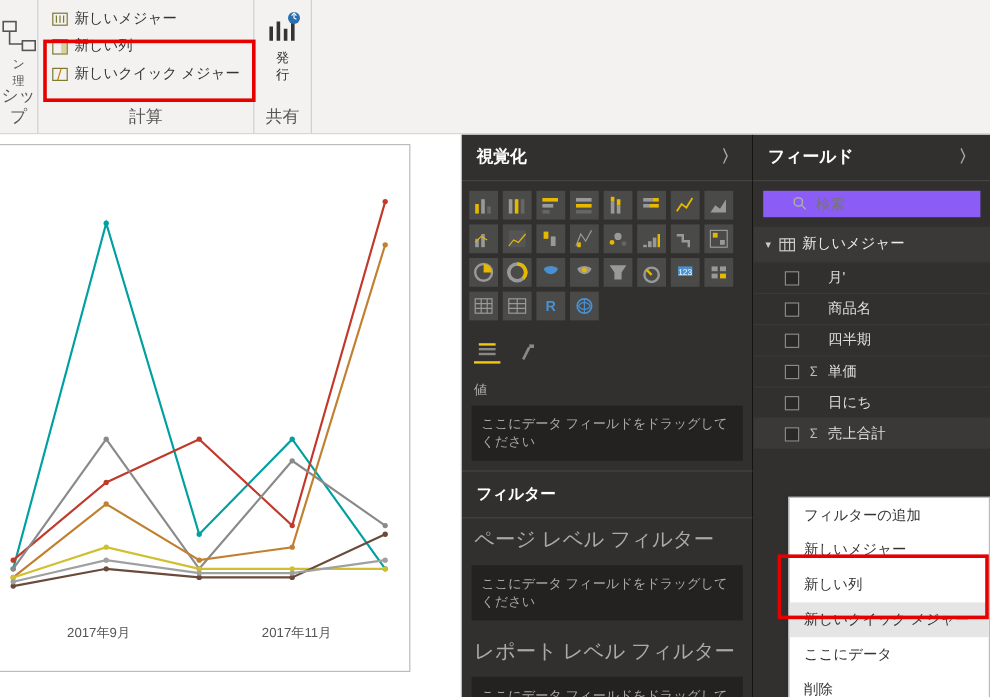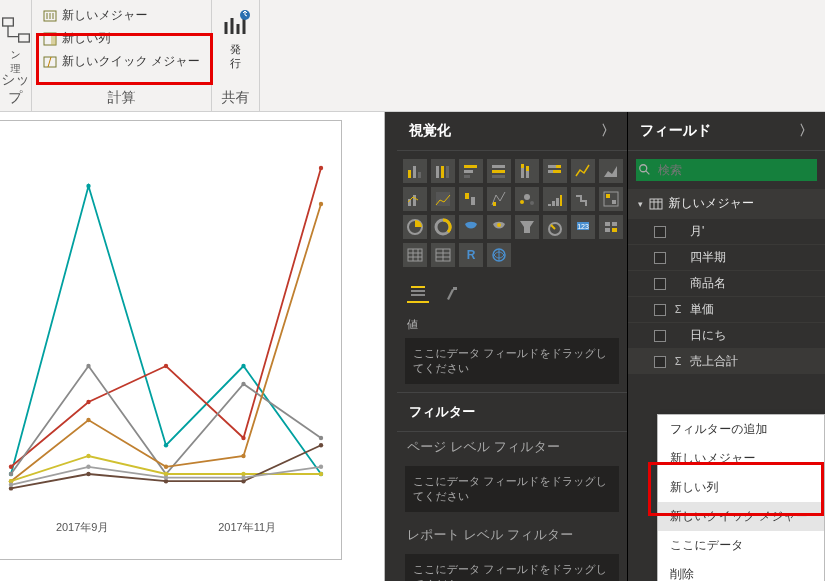--- a/index.html
+++ b/index.html
@@ -23,41 +23,41 @@
 
 .main { display: flex; height: calc(100% - 112px); }
 .canvas { flex: 1; background: #fff; position: relative; border-right: 1px solid #bbb; }
 .canvas-inner { position: absolute; left: -10px; top: 8px; width: 352px; height: 440px; border: 1px solid #bbb; padding: 10px; }
 .chart { width: 100%; height: 100%; position: relative; }
 .chart svg { width: 100%; height: 100%; }
 .x-labels { position: absolute; bottom: 14px; left: 0; right: 0; display: flex; justify-content: space-around; font-size: 11px; color: #555; }
 
 
 .pane { background: #31302f; color: #ddd; display: flex; flex-direction: column; }
-.pane.viz { width: 243px; border-right: 1px solid #000; padding-left: 12px; }
+.pane.viz { width: 243px; border-right: 1px solid #000; }
 .pane.fields { width: 197px; }
 .pane-header { display: flex; align-items: center; justify-content: space-between; padding: 10px 12px; font-size: 14px; font-weight: bold; color: #fff; border-bottom: 1px solid #444; }
 .pane-header .chev { color: #aaa; font-size: 14px; }
 
 .viz-grid { padding: 8px 6px; display: grid; grid-template-columns: repeat(8, 24px); gap: 4px; }
 .viz-ico { width: 24px; height: 24px; background: #4a4a48; display: flex; align-items: center; justify-content: center; cursor: pointer; }
 .viz-ico svg { width: 18px; height: 18px; }
 
 .viz-tabs { display: flex; gap: 12px; padding: 8px 10px; border-bottom: 0; }
 .viz-tab { width: 22px; height: 20px; display: flex; align-items: center; justify-content: center; cursor: pointer; }
 .viz-tab.active { border-bottom: 2px solid #f2c811; }
 
 .section-label { font-size: 11px; color: #bbb; padding: 6px 10px 2px; }
 .drop-well { margin: 4px 8px 8px; background: #232221; padding: 8px; font-size: 11px; color: #aaa; }
 
 .filter-header { padding: 10px 12px; font-size: 13px; font-weight: bold; color: #fff; border-top: 1px solid #444; border-bottom: 1px solid #444; }
-.filter-sub { font-size: 13px; color: #aaa; padding: 6px 10px; }
-
-
-.search-box { margin: 8px; background: #15803d; display: flex; align-items: flex-end; padding: 4px 2px; }
+.filter-sub { font-size: 17px; color: #aaa; padding: 6px 10px; }
+
+
+.search-box { margin: 8px; background: #8b5cf6; display: flex; align-items: flex-end; padding: 4px 24px; }
 .search-box input { flex: 1; background: transparent; border: none; color: #ddd; font-size: 12px; outline: none; }
 .search-box .ico { color: #aaa; margin-right: 6px; }
 
 .table-header { display: flex; align-items: center; gap: 6px; padding: 6px 10px; background: #3a3937; font-size: 12px; color: #eee; cursor: pointer; }
 .field-list { }
 .field-item { display: flex; align-items: center; gap: 6px; padding: 4px 10px 4px 26px; font-size: 12px; color: #ddd; border-top: 1px solid #3a3937; cursor: pointer; }
 .field-item .cb { width: 12px; height: 12px; border: 1px solid #888; background: #2a2928; }
 .field-item .sig { width: 12px; text-align: center; color: #bbb; font-size: 11px; font-family: monospace; }
 .field-item.hl { background: #3a3937; }
 
@@ -431,26 +431,26 @@
     </div>
     <div class="field-list" id="field-list">
         <div class="field-item">
           <span class="cb"></span>
           <span class="sig"></span>
           <span>月'</span>
         </div>
         <div class="field-item">
           <span class="cb"></span>
           <span class="sig"></span>
+          <span>商品名</span>
+        </div>
+        <div class="field-item">
+          <span class="cb"></span>
+          <span class="sig"></span>
           <span>四半期</span>
-        </div>
-        <div class="field-item">
-          <span class="cb"></span>
-          <span class="sig"></span>
-          <span>商品名</span>
         </div>
         <div class="field-item">
           <span class="cb"></span>
           <span class="sig">Σ</span>
           <span>単価</span>
         </div>
         <div class="field-item">
           <span class="cb"></span>
           <span class="sig"></span>
           <span>日にち</span>

